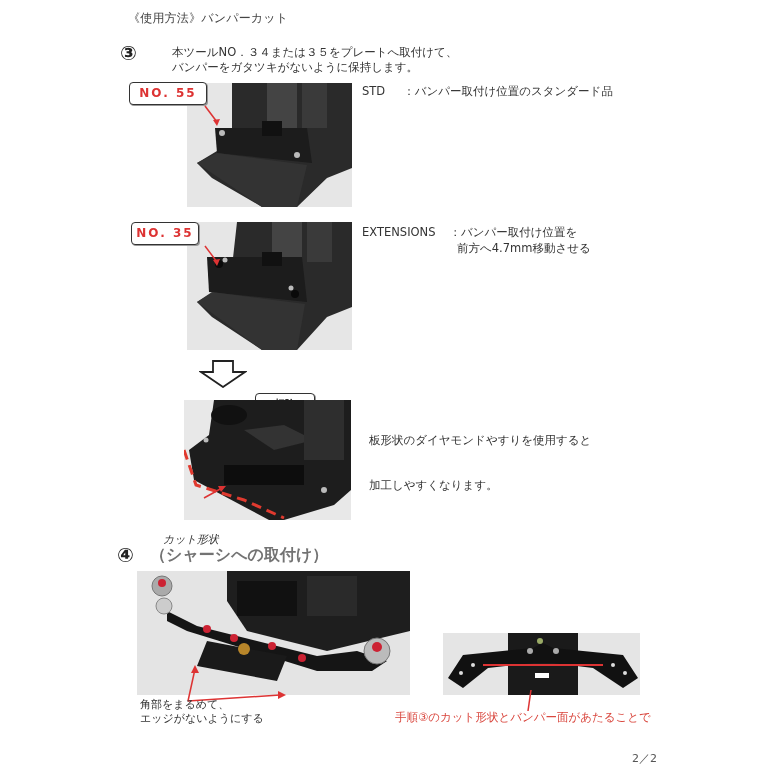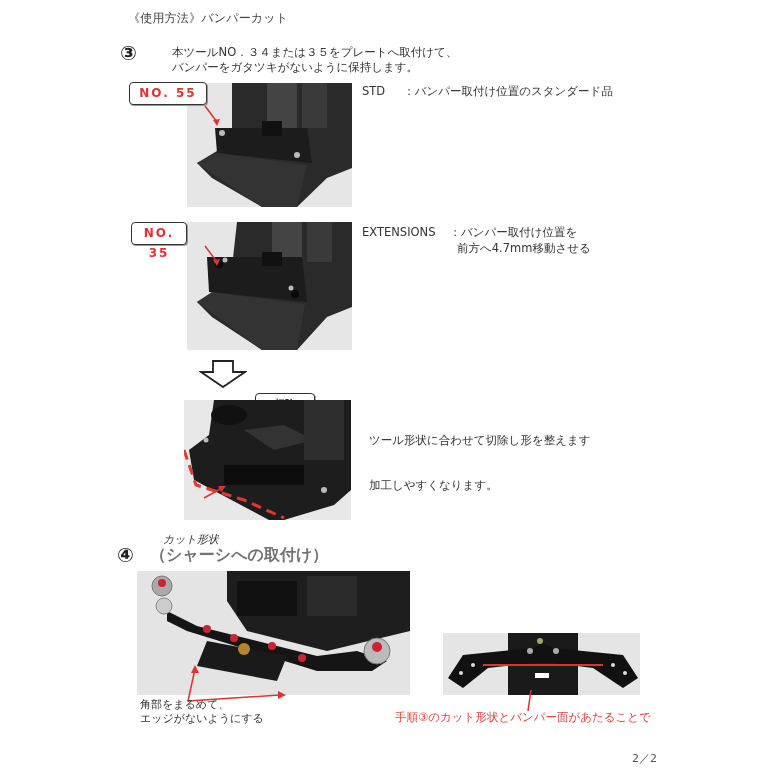--- a/index.html
+++ b/index.html
@@ -75,21 +75,21 @@
     <rect x="120" y="0" width="25" height="40" fill="#3a3a3a"></rect>
     <polygon points="20,35 115,35 120,80 22,70" fill="#1c1c1c"></polygon>
     <circle cx="32" cy="42" r="4" fill="#0a0a0a"></circle>
     <circle cx="108" cy="72" r="4" fill="#0a0a0a"></circle>
     <circle cx="38" cy="38" r="2.5" fill="#bbb"></circle>
     <circle cx="104" cy="66" r="2.5" fill="#bbb"></circle>
     <rect x="75" y="30" width="20" height="14" fill="#111"></rect>
     <polygon points="10,80 25,70 118,82 110,128 75,128" fill="#333"></polygon>
   </svg>
 </div>
-<div class="abs tag-label" style="left:131px; top:222px; width:56px;">NO. 35</div>
+<div class="abs tag-label" style="left:131px; top:222px; width:68px;">NO. 35</div>
 <svg class="abs" style="left:203px; top:244px; width:20px; height:24px;" viewBox="0 0 20 24">
   <line x1="2" y1="2" x2="14" y2="18" stroke="#d33" stroke-width="1.5"></line>
   <polygon points="14,22 10,16 17,15" fill="#d33"></polygon>
 </svg>
 <div class="abs desc" style="left:362px; top:225px;"><span>EXTENSIONS</span><span style="display:inline-block; width:14px;"></span><span>：バンパー取付け位置を</span></div>
 <div class="abs desc" style="left:457px; top:241px;">前方へ4.7mm移動させる</div>
 
 <svg class="abs" style="left:199px; top:360px; width:48px; height:28px;" viewBox="0 0 48 28">
   <polygon points="14,1 34,1 34,12 46,12 24,27 2,12 14,12" fill="#fff" stroke="#222" stroke-width="1.8" stroke-linejoin="miter"></polygon>
 </svg>
@@ -106,21 +106,21 @@
     <circle cx="22" cy="40" r="2.5" fill="#bbb"></circle>
     <circle cx="140" cy="90" r="3" fill="#bbb"></circle>
     <polyline points="0,50 12,85 60,100 100,118" fill="none" stroke="#e03a2f" stroke-width="3" stroke-dasharray="10,6"></polyline>
     <line x1="20" y1="98" x2="38" y2="88" stroke="#d33" stroke-width="1.5"></line>
     <polygon points="42,86 34,86 37,92" fill="#d33"></polygon>
   </svg>
 </div>
 <div class="abs caption" style="left:161px; top:533px; background:rgba(255,255,255,0.85); padding:0 2px;font-style:italic;">カット形状</div>
 
 <div class="abs desc" style="left:369px; top:403px;">
-  <div>ツール形状に合わせて切除し形を整えます</div>
+  <div>板形状のダイヤモンドやすりを使用すると</div>
   <div>加工しやすくなります。</div>
 </div>
 
 <div class="abs step-num" style="left:117px; top:545px;">④</div>
 <div class="abs" style="left:150px; top:545px; font-size:16px; color:#737373;font-weight:bold;">（シャーシへの取付け）</div>
 
 <div class="abs photo" style="left:137px; top:571px; width:273px; height:124px;">
   <svg viewBox="0 0 273 124" preserveAspectRatio="none">
     <rect width="273" height="124" fill="#e4e4e4"></rect>
     <polygon points="90,0 273,0 273,60 190,80 110,60 90,30" fill="#1e1e1e"></polygon>

